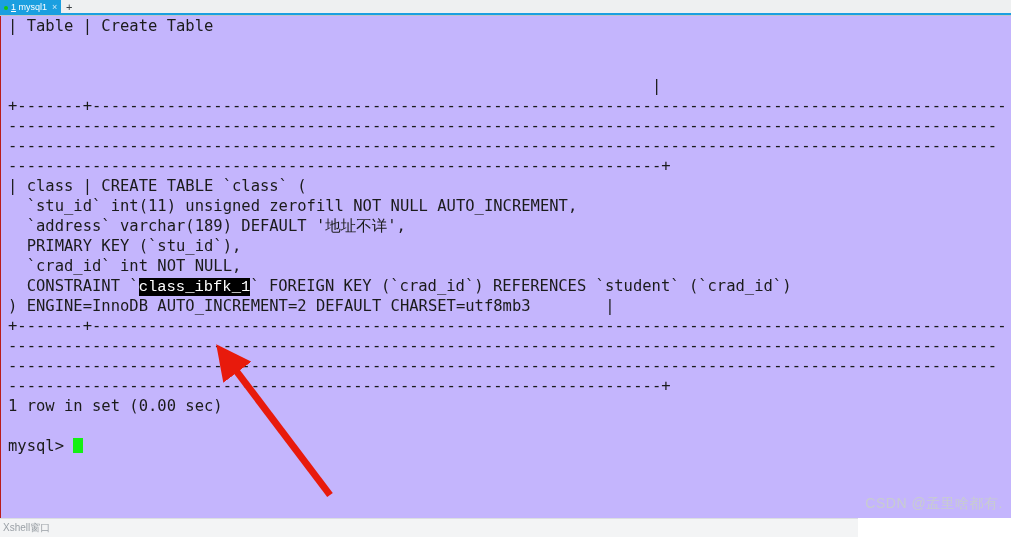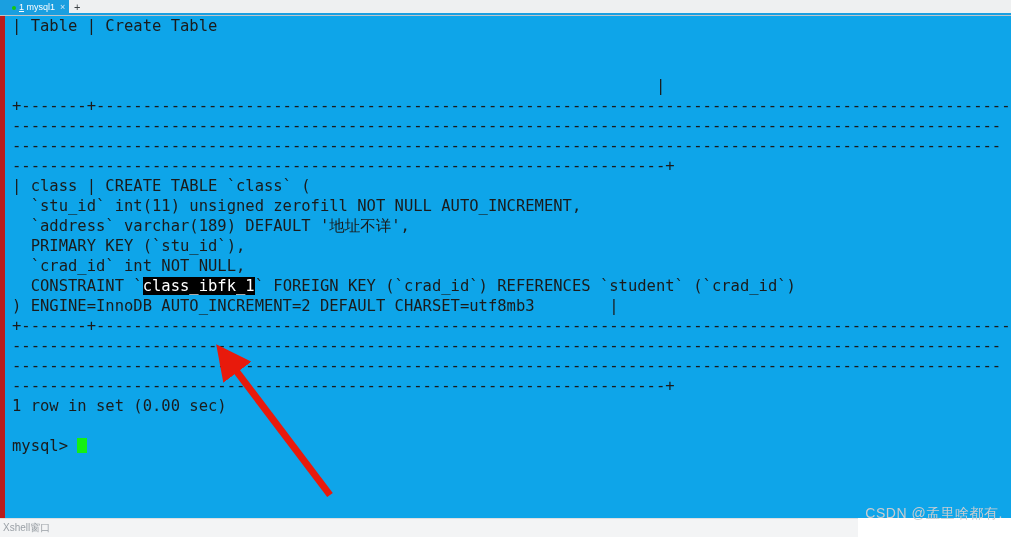--- a/index.html
+++ b/index.html
@@ -30,21 +30,21 @@
     background: #eef0f1;
     border-bottom: 1px solid #bfc4c8;
     display: flex;
     align-items: stretch;
   }
   .tab {
     display: flex;
     align-items: center;
     gap: 3px;
     height: 15px;
-    padding: 0 4px 0 12px;
+    padding: 0 4px 0 4px;
     background: #1a9fe0;
     color: #ffffff;
     font-family: "Liberation Sans", sans-serif;
     font-size: 9px;
     line-height: 15px;
     white-space: nowrap;
     box-sizing: border-box;
   }
   .tab-dot {
     width: 4px; height: 4px;
@@ -89,40 +89,41 @@
     height: 2px;
     background: #1a9fe0;
   }
 
   
   .terminal {
     position: absolute;
     left: 0; top: 16px;
     width: 1011px;
     height: 502px;
-    background: #0ea5e9;
+    background: #c4b5fd;
     overflow: hidden;
-    border-left: 5px solid #b91c1c;
+    border-left: 1px solid #b91c1c;
     box-sizing: border-box;
   }
   .term-line {
     position: relative;
     height: 20px;
     line-height: 20px;
     font-family: "DejaVu Sans Mono", monospace;
     font-size: 15.5px;
     letter-spacing: 0px;
     color: #1b1b1b;
     white-space: pre;
     padding-left: 7px;
     box-sizing: border-box;
   }
   .sel {
     background: #000000;
     color: #ffffff;
+    font-family: Liberation Mono, monospace;
   }
   .cursor-block {
     display: inline-block;
     width: 10px;
     height: 15px;
     background: #14f014;
     vertical-align: -2px;
   }
 
   
@@ -157,21 +158,21 @@
     position: absolute;
     left: 200px; top: 340px;
     width: 180px; height: 180px;
     pointer-events: none;
   }
 
   
   .watermark {
     position: absolute;
     right: 8px;
-    bottom: 14px;
+    bottom: 24px;
     font-family: "Liberation Sans", sans-serif;
     font-size: 14px;
     color: #c8ccd0;
     white-space: nowrap;
     letter-spacing: 0.5px;
   }
 
   
   .statusbar {
     position: absolute;

